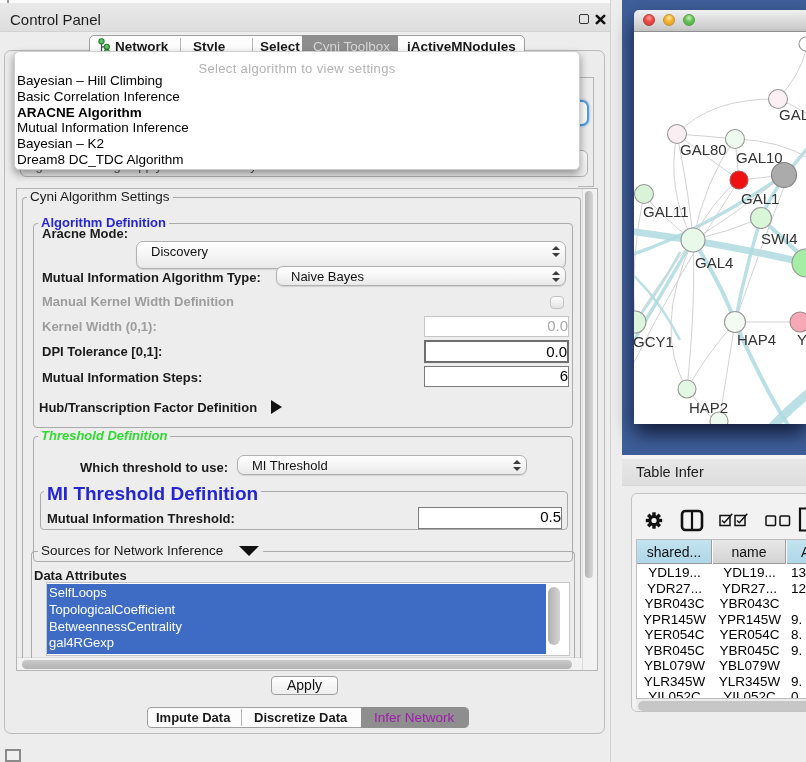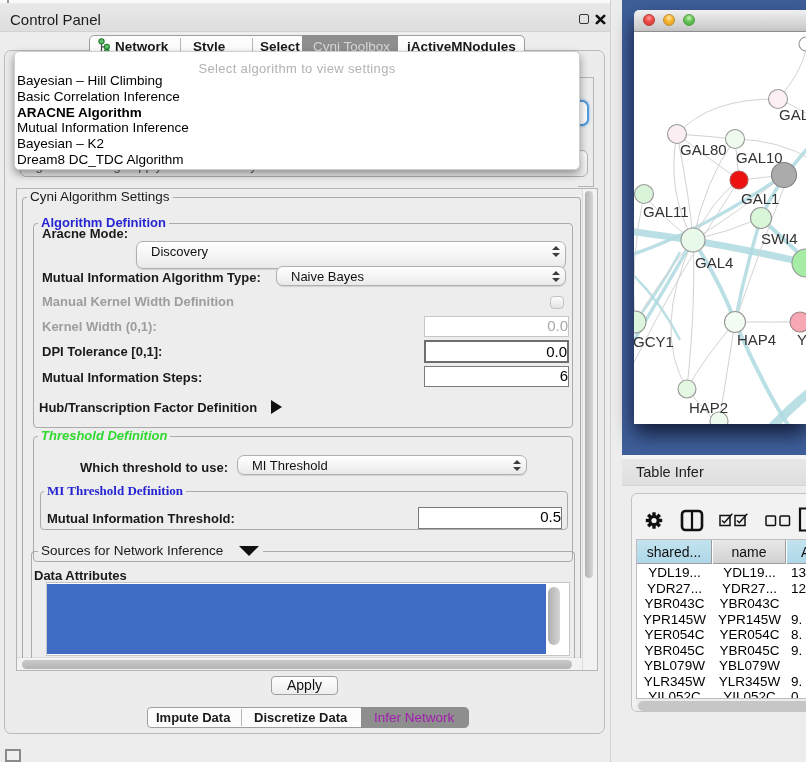--- a/index.html
+++ b/index.html
@@ -112,33 +112,34 @@
 <div class="groupbox" style="left:33px;top:436px;width:540px;height:126px;font-style:italic;">
   <div class="gtitle" style="left:4px;color:#30d930;font-weight:bold;font-size:13px;">Threshold Definition</div>
 </div>
 <div class="abs lbl" style="left:0;top:460px;width:228px;text-align:right;">Which threshold to use:</div>
 <div class="combo abs" style="left:237px;top:455px;width:290px;height:20px;">
   <span class="ctext">MI Threshold</span>
     <span class="stepper"></span>
 </div>
 
 <div class="groupbox" style="left:40px;top:491px;width:528px;height:39px;">
-  <div class="gtitle" style="left:3px;color:#2525d2;font-weight:bold;font-size:13px;font-family:Liberation Serif, serif;">MI Threshold Definition</div>
+  <div class="gtitle" style="left:3px;color:#2525d2;font-weight:bold;font-size:19px;">MI Threshold Definition</div>
 </div>
 <div class="abs lbl" style="left:47px;top:511px;">Mutual Information Threshold:</div>
 <div class="tfield" style="left:418px;top:507px;width:144px;height:22px;">0.5</div>
 
 <div class="groupbox" style="left:31px;top:551px;width:544px;height:107px;border-bottom:none;border-radius:4px 4px 0 0;">
   <div class="gtitle" style="left:6px;color:#1a1a1a;padding-right:40px;">Sources for Network Inference</div>
 </div>
 <div class="abs" style="left:239px;top:546px;width:0;height:0;border-left:10.5px solid transparent;border-right:10.5px solid transparent;border-top:10px solid #111;"></div>
 <div class="abs lbl" style="left:34px;top:568px;">Data Attributes</div>
 
 <div class="abs" style="left:46px;top:582px;width:524px;height:74px;background:#fff;border:1px solid #c6c6c6;overflow:hidden;">
   <div style="position:absolute;left:0;top:1px;width:499px;height:70px;background:#3e6cc4;"></div>
+  <div style="position:absolute;left:2px;top:2px;font-size:13px;color:#fff;line-height:16.8px;">SelfLoops<br>TopologicalCoefficient<br>BetweennessCentrality<br>gal4RGexp</div>
   <div style="position:absolute;right:9px;top:4px;width:12px;height:58px;background:linear-gradient(90deg,#b0b0b0,#d5d5d5);border-radius:6px;"></div>
 </div>
 
 <div class="abs" style="left:271px;top:676px;width:67px;height:19px;background:linear-gradient(#fff,#ededed);border:1px solid #a0a0a0;border-radius:4px;text-align:center;font-size:14px;color:#111;line-height:16px;">Apply</div>
 
 <div class="abs" style="left:147px;top:707px;width:322px;height:21px;background:#fcfcfc;border:1px solid #9f9f9f;border-radius:4px;"></div>
 <div class="abs" style="left:361px;top:707px;width:108px;height:21px;background:#8e8e8e;border-radius:0 6px 6px 0;"></div>
 <div class="abs" style="left:241px;top:709px;width:1px;height:17px;background:#b5b5b5;"></div>
 <div class="abs lbl" style="left:156px;top:710px;">Impute Data</div>
 <div class="abs lbl" style="left:254px;top:710px;">Discretize Data</div>

